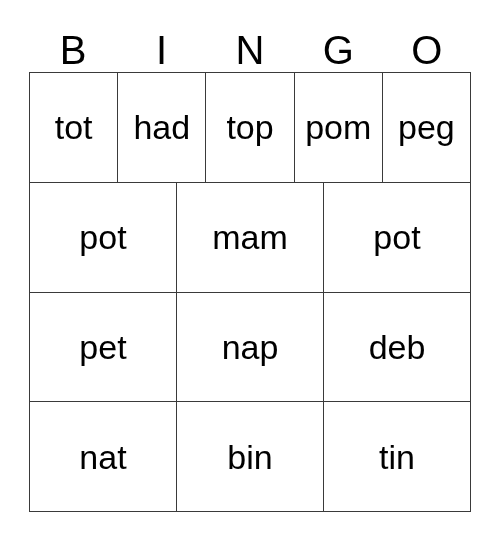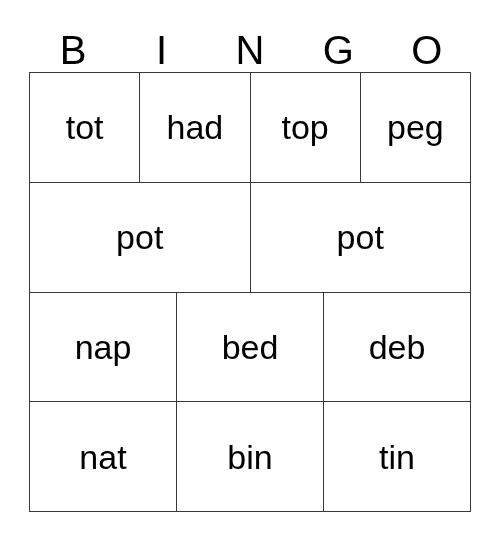--- a/index.html
+++ b/index.html
@@ -109,40 +109,46 @@
       <div class="grid-cell">
           <span class="cell-text">tot</span>
         </div>
       <div class="grid-cell">
           <span class="cell-text">had</span>
         </div>
       <div class="grid-cell">
           <span class="cell-text">top</span>
         </div>
       <div class="grid-cell">
+          <span class="cell-text">pom</span>
+        </div>
+      <div class="grid-cell">
           <span class="cell-text">peg</span>
         </div>
     </div>
 
     <div class="grid-row">
       <div class="grid-cell">
           <span class="cell-text">pot</span>
         </div>
       <div class="grid-cell">
+          <span class="cell-text">mam</span>
+        </div>
+      <div class="grid-cell">
           <span class="cell-text">pot</span>
         </div>
     </div>
 
 
     <div class="grid-row">
       <div class="grid-cell">
-          <span class="cell-text">nap</span>
+          <span class="cell-text">pet</span>
         </div>
       <div class="grid-cell">
-          <span class="cell-text">bed</span>
+          <span class="cell-text">nap</span>
         </div>
       <div class="grid-cell">
           <span class="cell-text">deb</span>
         </div>
     </div>
 
     <div class="grid-row">
       <div class="grid-cell">
           <span class="cell-text">nat</span>
         </div>

